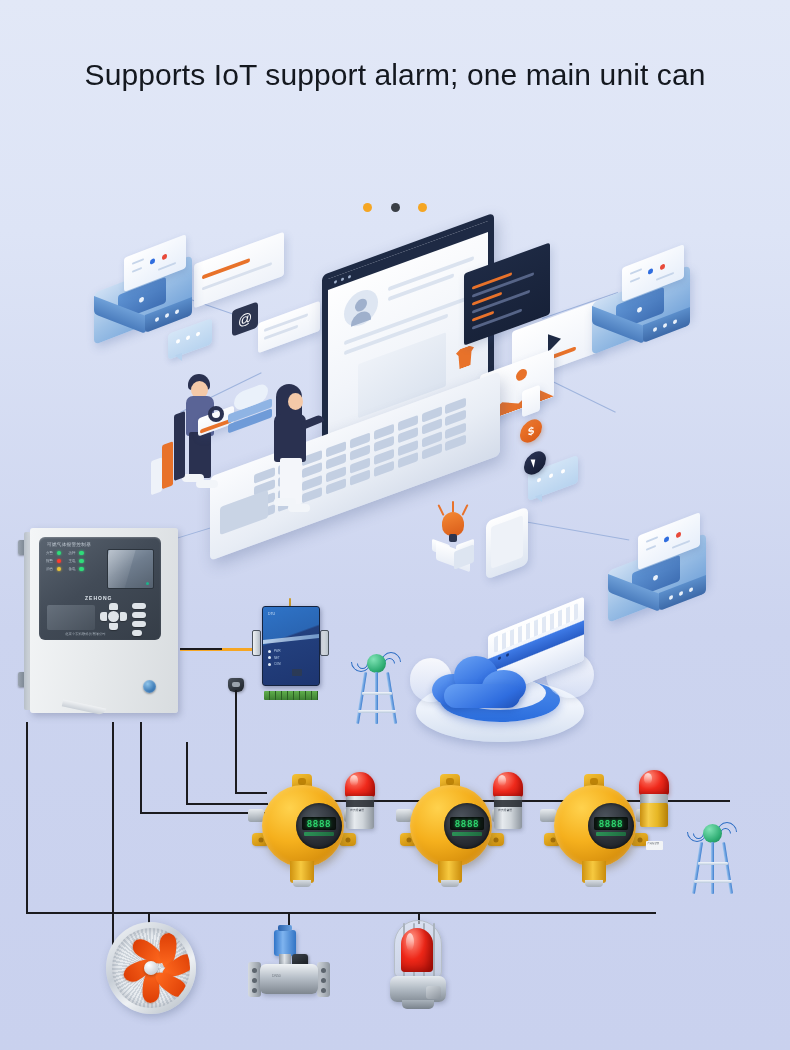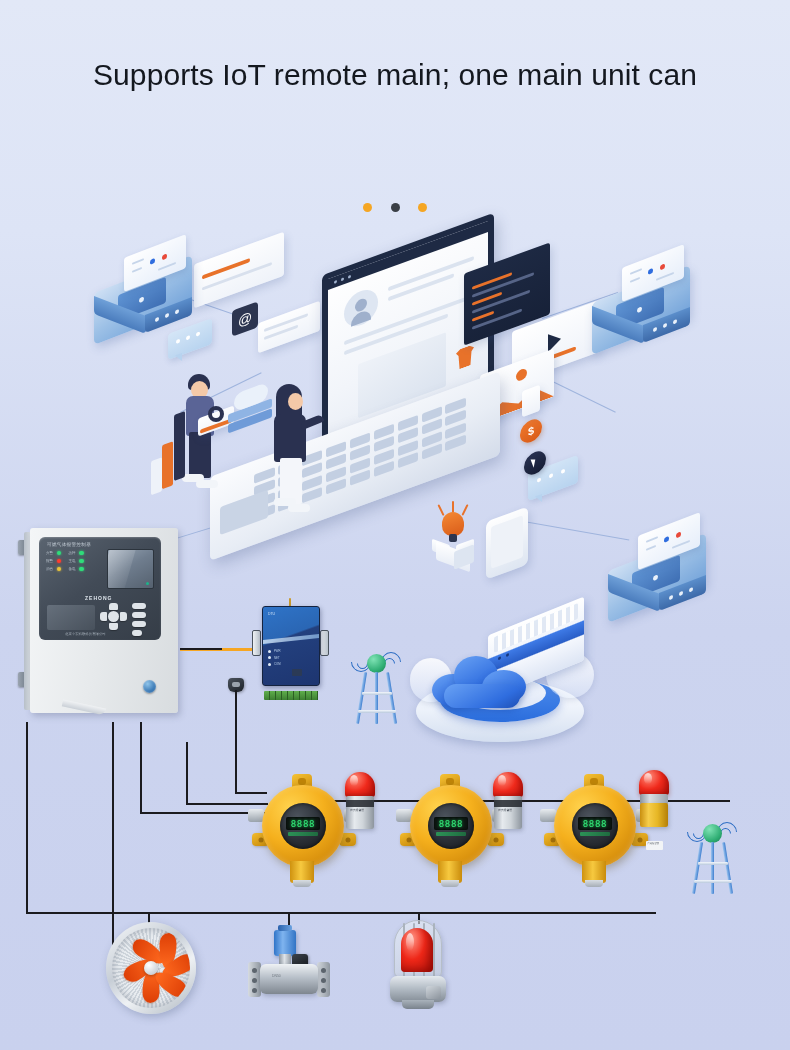--- a/index.html
+++ b/index.html
@@ -148,21 +148,21 @@
     box-shadow:0 2px 6px rgba(90,110,160,.2);}
 
   
   .det { position:absolute; width:104px; height:112px; }
   .det-head {
     position:absolute; left:10px; top:10px; width:82px; height:82px; border-radius:50%;
     background:radial-gradient(circle at 34% 28%,#ffd24d 0%,#f5b01d 42%,#d58d0b 78%,#a96c06 100%);
     box-shadow:2px 3px 8px rgba(90,70,20,.35), inset 0 0 6px rgba(255,255,255,.25);
   }
   .det-face {
-    position:absolute; left:18px; top:18px; width:46px; height:46px; border-radius:50%;
+    position:absolute; left:34px; top:18px; width:46px; height:46px; border-radius:50%;
     background:radial-gradient(circle at 38% 30%,#4c535c 0%,#2a2f36 55%,#16191e 100%);
     box-shadow:inset 0 0 4px rgba(0,0,0,.7);
   }
   .det-lcd {
     position:absolute; left:6px; top:14px; width:34px; height:13px;
     background:#0d1712; border-radius:2px; display:flex; align-items:center; justify-content:center;
     box-shadow:inset 0 0 3px rgba(0,0,0,.8);
   }
   .det-digits{font-family:"DejaVu Sans Mono",monospace;font-size:9px;color:#33ee7a;letter-spacing:.7px;
     text-shadow:0 0 3px #27d96a;}
@@ -377,21 +377,21 @@
   .plug{position:absolute;width:16px;height:14px;border-radius:4px 4px 6px 6px;
     background:linear-gradient(150deg,#4a525c,#1c2128);box-shadow:1px 1px 3px rgba(0,0,0,.3);}
   .plug:after{content:"";position:absolute;left:4px;top:4px;width:8px;height:5px;border-radius:2px;background:#9aa3ad;}
 </style>
 </head>
 <body>
 
 <div class="stage">
 
   <div class="headline">
-    <div>Supports IoT remote main; one main unit can</div>
+    <div>Supports IoT support alarm; one main unit can</div>
   </div>
 
   <div class="dots">
     <span class="dot" style="background:#f5a623"></span>
     <span class="dot" style="background:#3a3f46"></span>
     <span class="dot" style="background:#f5a623"></span>
   </div>
 
   <div class="netline" style="left:168px;top:305px;width:80px;height:1.4px;transform:rotate(19deg);background:#9fb4dd;"></div>
   <div class="netline" style="left:176px;top:392px;width:90px;height:1.4px;transform:rotate(-26deg);background:#9fb4dd;"></div>

